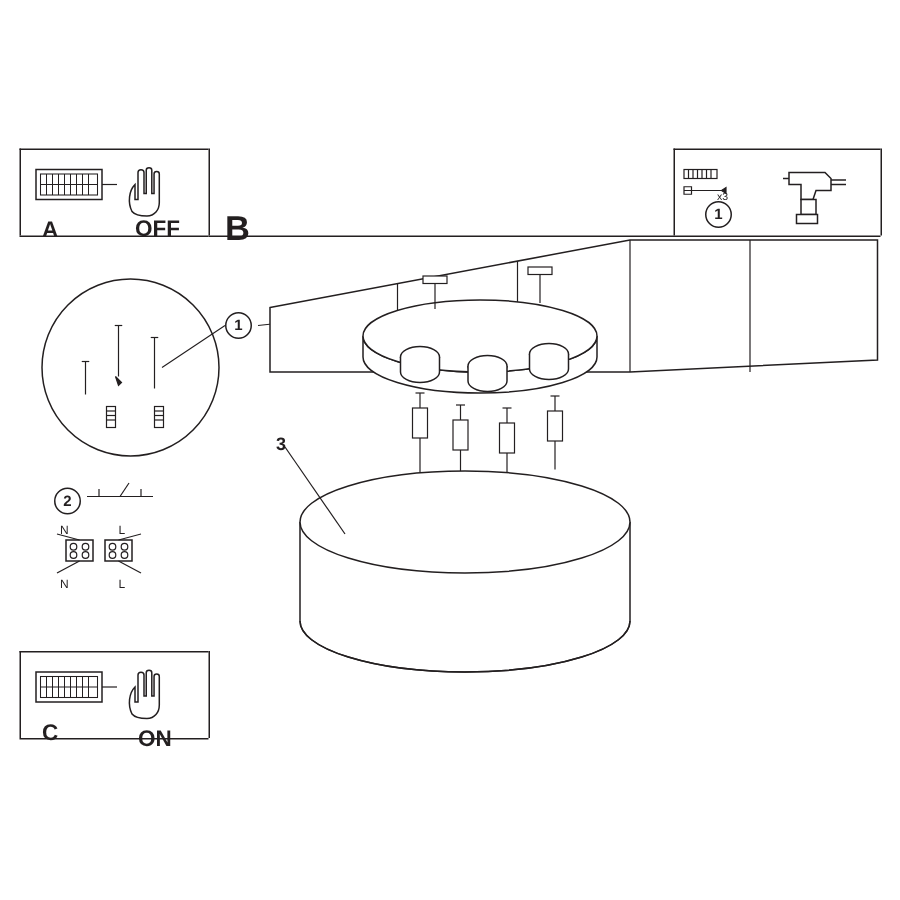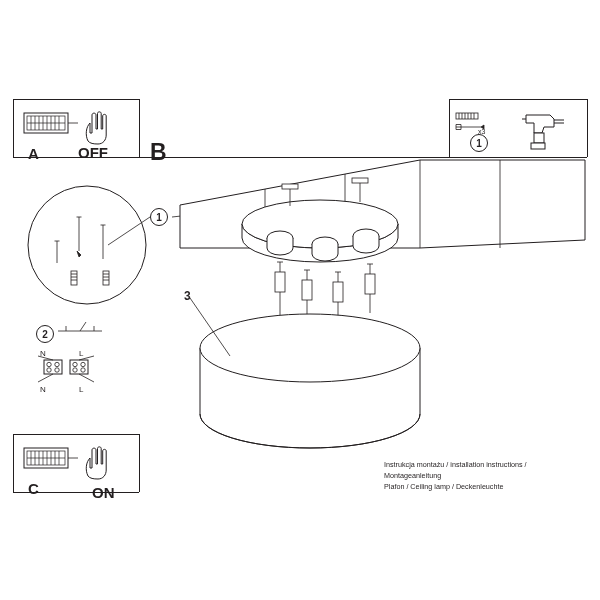--- a/index.html
+++ b/index.html
@@ -118,21 +118,21 @@
 
   <div class="abs" style="left:84px; top:111px;">
     <svg width="26" height="36" viewBox="0 0 26 36">
       <path d="M4 30 C1 24 2 16 6 12 L6 22 L8 22 L8 4 C8 1.5 12 1.5 12 4 L12 18 L13.5 18 L13.5 2.5
                C13.5 0.3 17.2 0.3 17.2 2.5 L17.2 18 L18.7 18 L18.7 5 C18.7 2.8 22.2 2.8 22.2 5
                L22.2 24 C22.2 29 19 33 14 33 C9.5 33 6 32.5 4 30 Z" fill="#ffffff" stroke="#231f20" stroke-width="1"></path>
     </svg>
   </div>
 
   <div class="abs letter" style="left:28px; top:146px;">A</div>
-  <div class="abs state" style="left:78px; top:145px;">OFF</div>
+  <div class="abs state" style="left:90px; top:145px;">OFF</div>
 
   <div class="abs bigletter" style="left:150px; top:141px;">B</div>
 
   <div class="abs" style="left:455px; top:108px;">
     <svg width="48" height="34" viewBox="0 0 48 34">
 
       <g stroke="#231f20" stroke-width="0.8" fill="none">
         <rect x="1" y="5" width="22" height="6"></rect>
         <line x1="4" y1="5" x2="4" y2="11"></line>
         <line x1="7" y1="5" x2="7" y2="11"></line>
@@ -316,18 +316,14 @@
       <path d="M30 198 v66 a110 34 0 0 0 220 0 v-66" fill="#ffffff" stroke="#231f20" stroke-width="1"></path>
       <ellipse cx="140" cy="198" rx="110" ry="34" fill="#ffffff" stroke="#231f20" stroke-width="1"></ellipse>
       <path d="M30 264 a110 34 0 0 0 220 0" fill="none" stroke="#231f20" stroke-width="1"></path>
 
       <line x1="60" y1="206" x2="20" y2="148" stroke="#231f20" stroke-width="0.8"></line>
     </svg>
   </div>
 
   <div class="abs plainnum" style="left:184px; top:290px;">3</div>
 
-  <div class="abs footer" style="left:384px; top:459px; width:200px;">
-    <div>Instrukcja montażu / installation instructions / Montageanleitung</div>
-    <div>Plafon / Ceiling lamp / Deckenleuchte</div>
-  </div>
 
 </div>
 
 </body></html>

